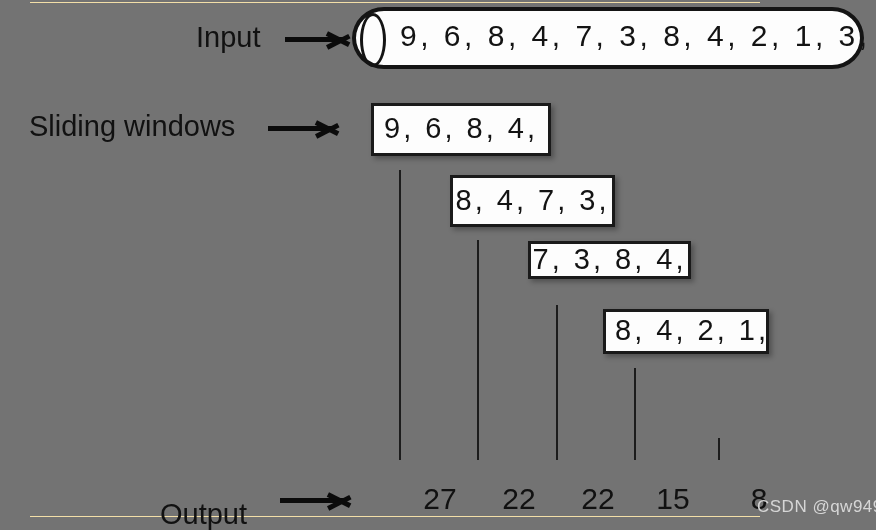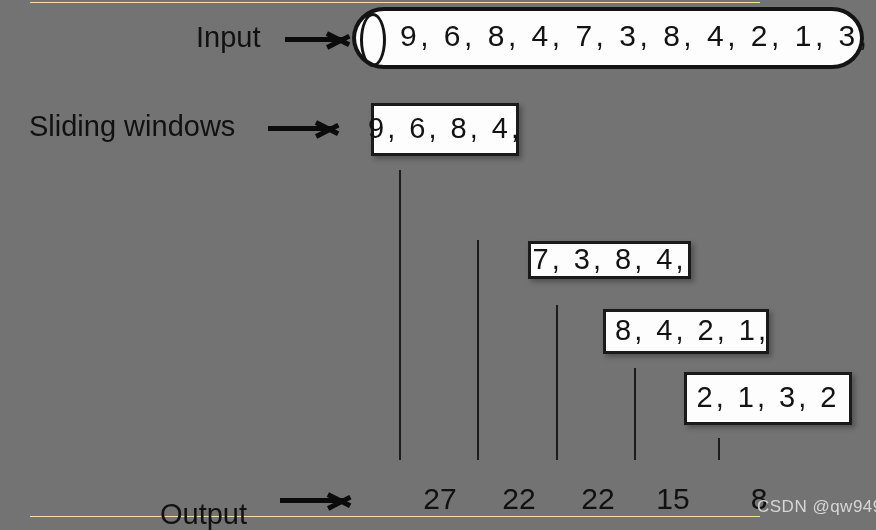--- a/index.html
+++ b/index.html
@@ -193,31 +193,31 @@
     <div id="cylinder-cap"></div>
     <div id="input-values">9, 6, 8, 4, 7, 3, 8, 4, 2, 1, 3, 2</div>
   </div>
 
   <div class="label" id="sliding-label">Sliding windows</div>
   <div class="arrow" id="sliding-arrow">
     <div class="shaft"></div>
       <div class="head"></div>
   </div>
 
-  <div class="window-box" style="left:371px; top:103px; width:148px; height:53px;">
+  <div class="window-box" style="left:371px; top:103px; width:180px; height:53px;">
     <span class="wtext">9, 6, 8, 4,</span>
+  </div>
+  <div class="window-box" style="left:450px; top:175px; width:165px; height:52px;">
+    <span class="wtext">8, 4, 7, 3,</span>
   </div>
   <div class="window-box" style="left:528px; top:241px; width:163px; height:38px;">
     <span class="wtext">7, 3, 8, 4,</span>
   </div>
   <div class="window-box" style="left:603px; top:309px; width:166px; height:45px;padding-left:12px;">
     <span class="wtext">8, 4, 2, 1,</span>
-  </div>
-  <div class="window-box" style="left:684px; top:372px; width:168px; height:53px;">
-    <span class="wtext">2, 1, 3, 2</span>
   </div>
 
   <div class="connector" style="left:399px; top:170px; height:290px;"></div>
   <div class="connector" style="left:477px; top:240px; height:220px;"></div>
   <div class="connector" style="left:556px; top:305px; height:155px;"></div>
   <div class="connector" style="left:634px; top:368px; height:92px;"></div>
   <div class="connector" style="left:718px; top:438px; height:22px;"></div>
 
   <div class="label" id="output-label">Output</div>
   <div class="arrow" id="output-arrow">

